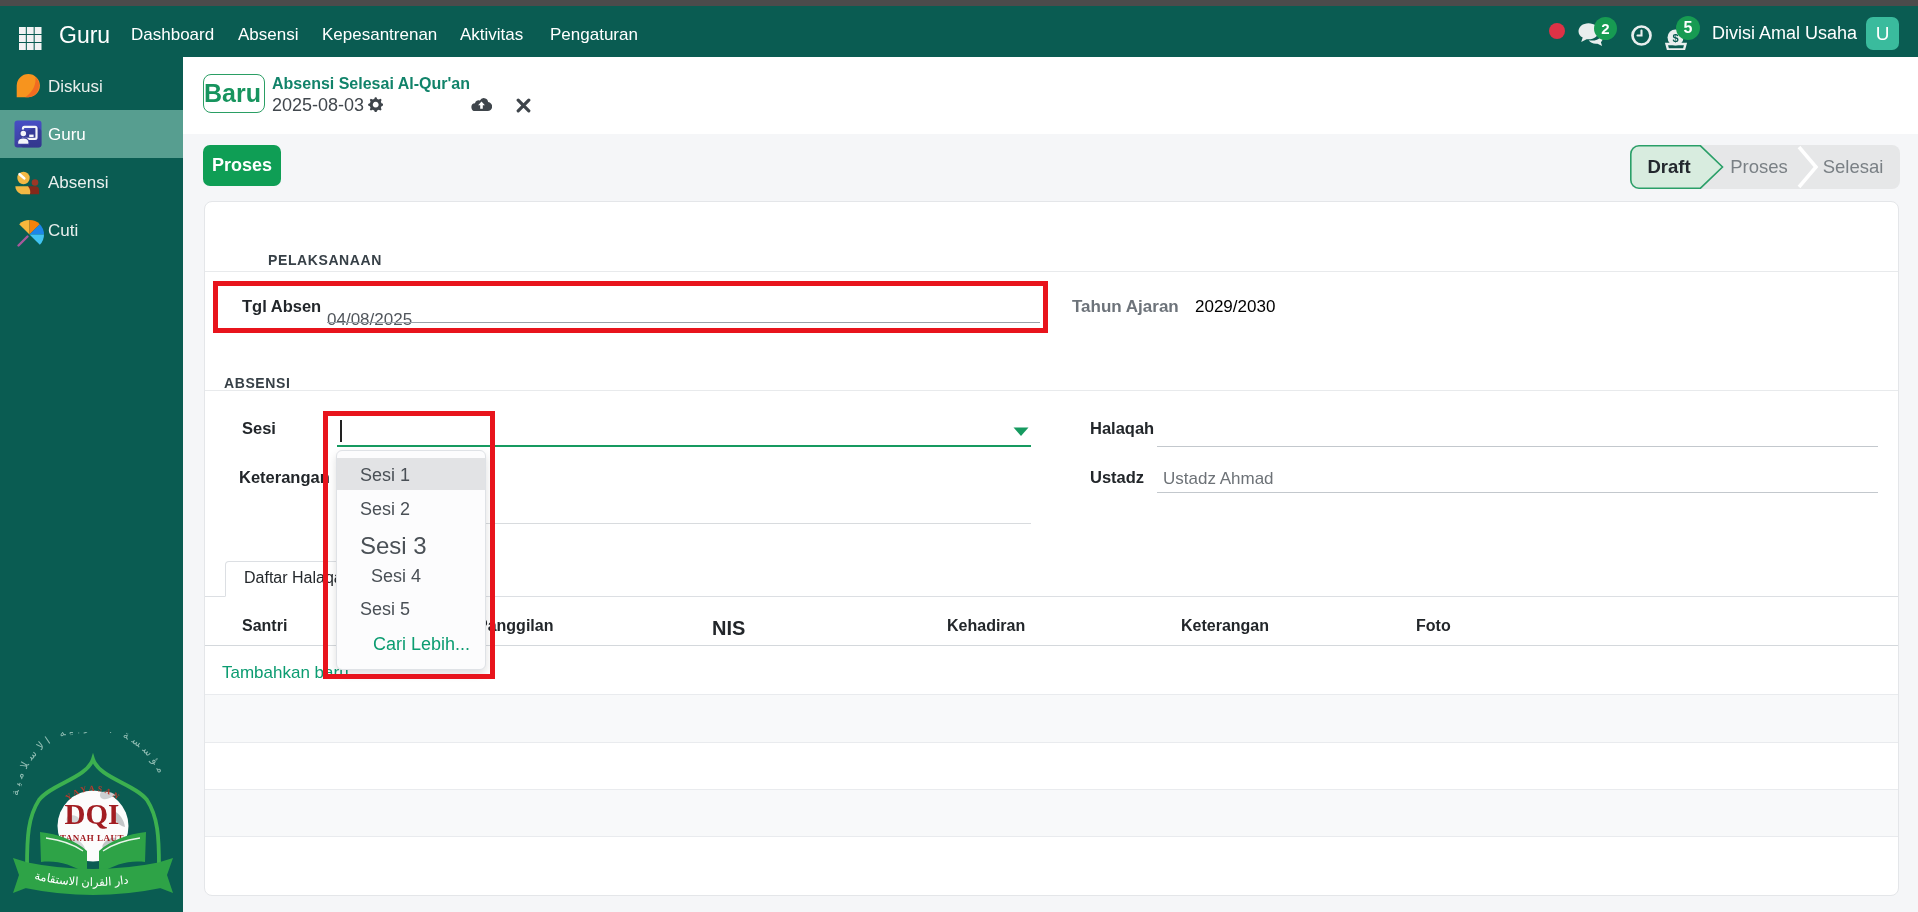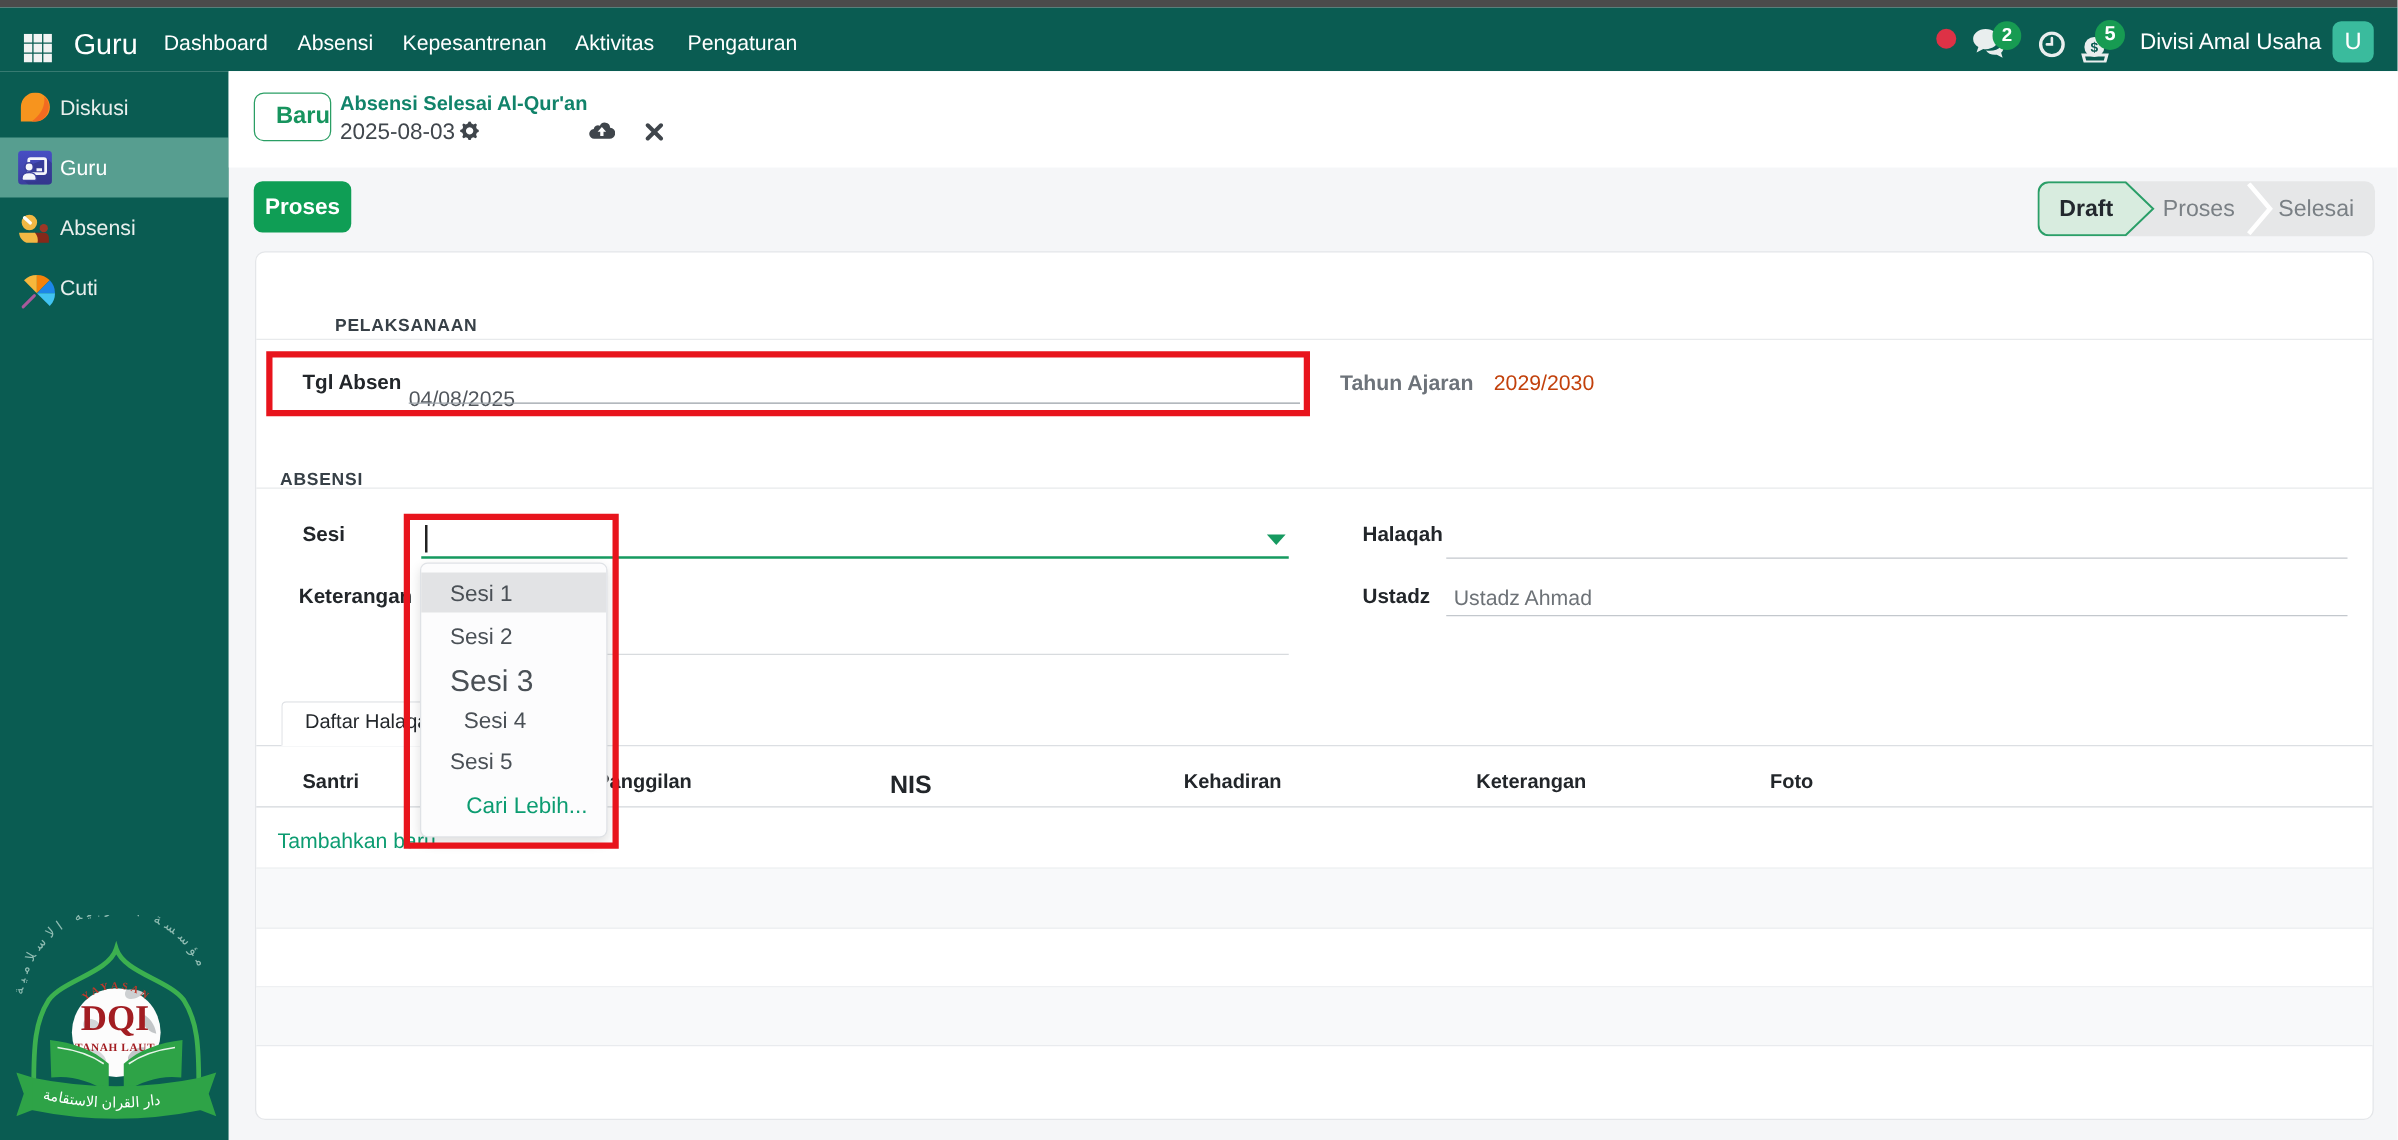--- a/index.html
+++ b/index.html
@@ -131,21 +131,21 @@
     <path d="M 13 130 L 0 126 L 6 143 L 0 161 L 13 156 z" fill="#2ea347"></path>
     <path d="M 147 130 L 160 126 L 154 143 L 160 161 L 147 156 z" fill="#2ea347"></path>
     <path id="rib" d="M 21 147 Q 80 161 139 147" fill="none"></path>
     <text font-size="11.5" fill="#ffffff"><textPath href="#rib" startOffset="0">دار القران الاستقامة</textPath></text>
   </svg>
 </div>
 
 <div class="abs" id="main"></div>
 <div class="abs" id="breadcrumb"></div>
 
-<div class="abs" style="left:203px;top:74px;width:62px;height:39px;border:1.5px solid #2a9e64;border-radius:8px;color:#17945e;font-weight:bold;font-size:19px;text-align:right;line-height:36px;background:#fff;">Baru</div>
+<div class="abs" style="left:203px;top:74px;width:62px;height:39px;border:1.5px solid #2a9e64;border-radius:8px;color:#17945e;font-weight:bold;font-size:25px;text-align:left;line-height:36px;background:#fff;">Baru</div>
 <div class="abs" style="left:272px;top:75px;color:#11836a;font-weight:bold;font-size:16px;">Absensi Selesai Al-Qur'an</div>
 <div class="abs" style="left:272px;top:95px;color:#41474d;font-size:18px;">2025-08-03</div>
 
 <svg class="abs" style="left:368px;top:97px" width="15.4" height="15.4" viewBox="0 0 15.4 15.4">
   <path fill="#3f454b" fill-rule="evenodd" d="M 6.18 1.90 L 6.97 0.14 L 8.43 0.14 L 9.22 1.90 L 10.73 2.52 L 12.53 1.83 L 13.57 2.87 L 12.88 4.67 L 13.50 6.18 L 15.26 6.97 L 15.26 8.43 L 13.50 9.22 L 12.88 10.73 L 13.57 12.53 L 12.53 13.57 L 10.73 12.88 L 9.22 13.50 L 8.43 15.26 L 6.97 15.26 L 6.18 13.50 L 4.67 12.88 L 2.87 13.57 L 1.83 12.53 L 2.52 10.73 L 1.90 9.22 L 0.14 8.43 L 0.14 6.97 L 1.90 6.18 L 2.52 4.67 L 1.83 2.87 L 2.87 1.83 L 4.67 2.52 z M 7.7 4.8 A 2.9 2.9 0 1 0 7.71 4.8 z"></path>
 </svg>
 
 <svg class="abs" style="left:471px;top:96px" width="21" height="16" viewBox="0 0 21 16">
   <path fill="#3f454b" d="M17.1 6.1 A 4.3 4.3 0 0 0 8.9 4.6 A 3.4 3.4 0 0 0 4.0 7.2 A 3.9 3.9 0 0 0 4.6 15 h 11.7 a 4.3 4.3 0 0 0 0.8-8.9 z"></path>
   <path fill="#fff" d="M10.5 5.5 l3.4 3.8 h-2.1 v3.4 h-2.6 V9.3 H7.1 z"></path>
@@ -169,21 +169,21 @@
 <div class="abs" style="left:1820px;top:145px;width:66px;height:44px;color:#7a8085;font-size:18.5px;text-align:center;line-height:44px;">Selesai</div>
 
 <div class="abs" id="card"></div>
 <div class="abs seclabel" style="left:224px;top:252px;margin-left:44px;">PELAKSANAAN</div>
 <div class="abs" style="left:205px;top:271px;width:1693px;height:1px;background:#e8eaec;"></div>
 <div class="abs fldlabel" style="left:222px;top:297px;">Tgl Absen</div>
 <div class="abs" style="left:327px;top:310px;color:#51565c;font-size:17px;">04/08/2025</div>
 <div class="abs" style="left:327px;top:322px;width:713px;height:1px;background:#9aa1a8;"></div>
 <div class="redbox" style="left:213px;top:281px;width:835px;height:52px;"></div>
 <div class="abs" style="left:1072px;top:297px;color:#6d737a;font-size:17px;font-weight:bold;">Tahun Ajaran</div>
-<div class="abs" style="left:1195px;top:297px;color:#c2410c;font-size:17px;">2029/2030</div>
+<div class="abs" style="left:1195px;top:297px;color:#000000;font-size:17px;">2029/2030</div>
 
 <div class="abs seclabel" style="left:224px;top:375px;">ABSENSI</div>
 <div class="abs" style="left:205px;top:390px;width:1693px;height:1px;background:#e8eaec;"></div>
 <div class="abs fldlabel" style="left:222px;top:419px;">Sesi</div>
 <div class="abs" style="left:337px;top:445px;width:694px;height:2px;background:#169a60;"></div>
 <div class="abs" style="left:340px;top:420px;width:1.5px;height:22px;background:#222;"></div>
 <svg class="abs" style="left:1013px;top:427px" width="16" height="10" viewBox="0 0 16 10">
     <path d="M0.5 0.5 l7.5 8.5 7.5-8.5 z" fill="#169a60"></path>
   </svg>
 <div class="abs fldlabel" style="left:1070px;top:419px;">Halaqah</div>

